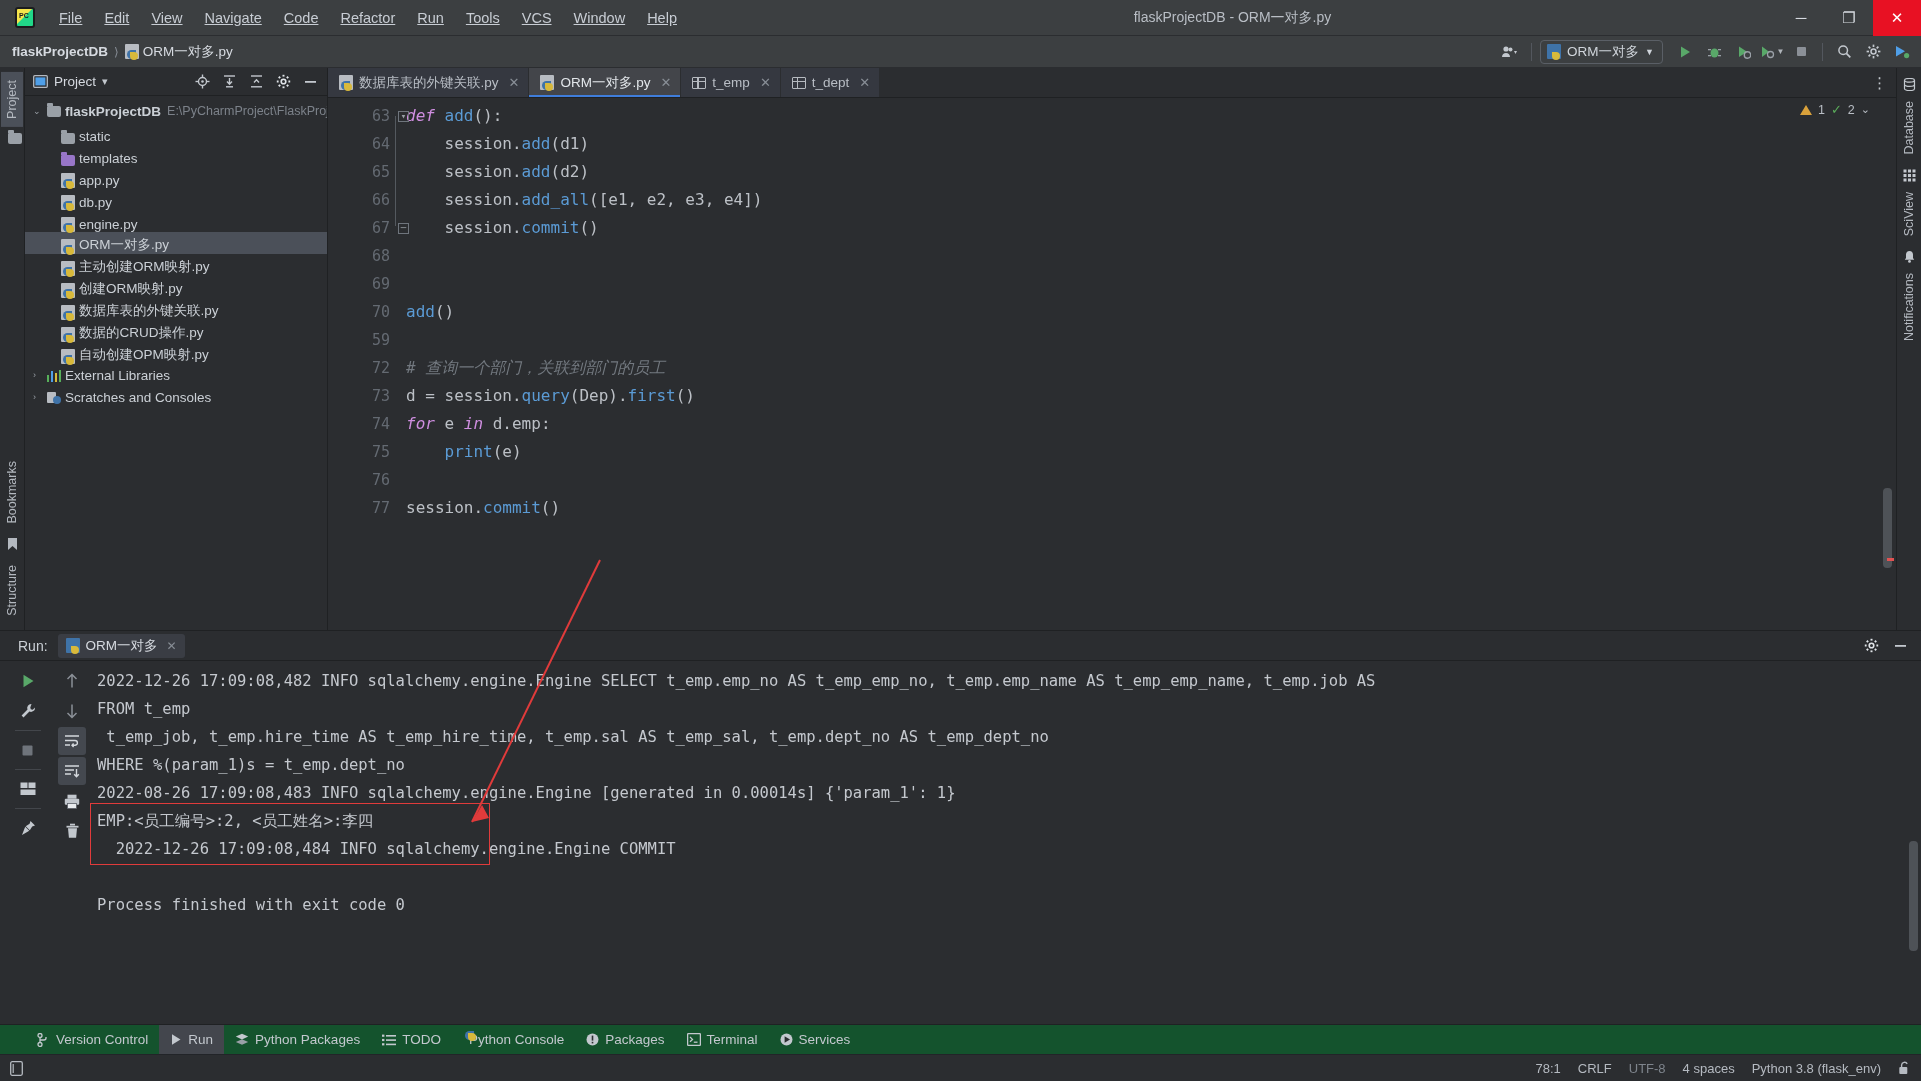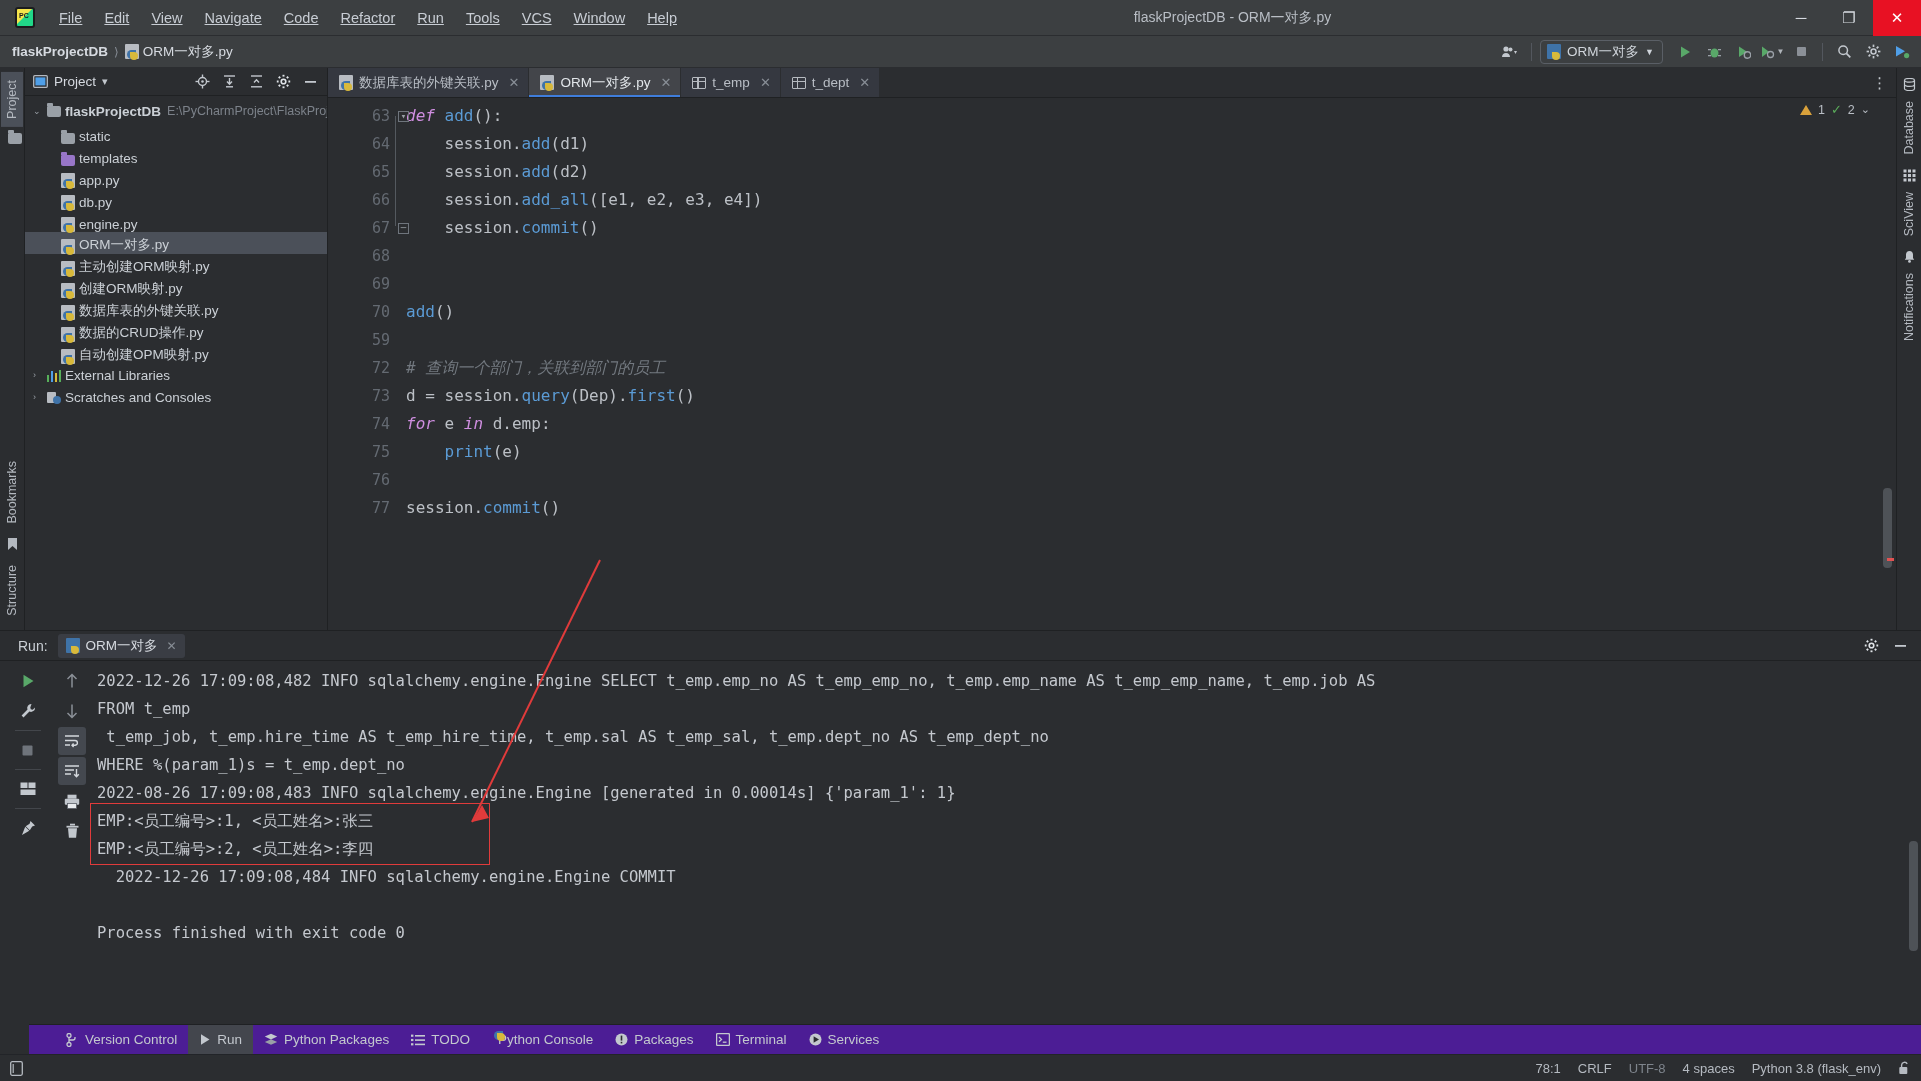--- a/index.html
+++ b/index.html
@@ -241,24 +241,23 @@
   .console .cl { height: 28px; white-space: pre; }
   .console-scroll { position: absolute; right: 3px; width: 9px; background: #4e5257; border-radius: 4px; }
 
   .redbox {
     position: absolute; border: 1.6px solid #e03b3b; pointer-events: none;
   }
   .annot-line { position: absolute; pointer-events: none; }
 
   
   .bottombar {
-    height: 30px; flex: 0 0 30px; background: #4c1d95;
+    height: 30px; flex: 0 0 30px; background: #14532d;
     display: flex; align-items: stretch; border-top: 1px solid #1f2123;
     padding-left: 26px;
-    margin-left: 29px;
   }
   .btab {
     display: flex; align-items: center; gap: 6px; padding: 0 11px;
     font-size: 13.5px; color: #c3c8ce; cursor: default; white-space: nowrap;
   }
   .btab.active { background: #43464d; }
 
   .statusbar {
     height: 27px; flex: 0 0 27px; background: #2b2d30;
     display: flex; align-items: center; padding: 0 10px 0 10px;
@@ -858,21 +857,20 @@
         </div>
       </div>
 
       <div class="console" id="console">
         <div class="console-scroll" style="top:180px;height:110px;"></div>
       <div class="cl">2022-12-26 17:09:08,482 INFO sqlalchemy.engine.Engine SELECT t_emp.emp_no AS t_emp_emp_no, t_emp.emp_name AS t_emp_emp_name, t_emp.job AS</div>
           <div class="cl">FROM t_emp</div>
           <div class="cl"> t_emp_job, t_emp.hire_time AS t_emp_hire_time, t_emp.sal AS t_emp_sal, t_emp.dept_no AS t_emp_dept_no</div>
           <div class="cl">WHERE %(param_1)s = t_emp.dept_no</div>
           <div class="cl">2022-08-26 17:09:08,483 INFO sqlalchemy.engine.Engine [generated in 0.00014s] {'param_1': 1}</div>
-          <div class="cl">EMP:&lt;员工编号&gt;:1, &lt;员工姓名&gt;:张三</div>
           <div class="cl">EMP:&lt;员工编号&gt;:2, &lt;员工姓名&gt;:李四</div>
           <div class="cl">  2022-12-26 17:09:08,484 INFO sqlalchemy.engine.Engine COMMIT</div>
           <div class="cl">&nbsp;</div>
           <div class="cl">Process finished with exit code 0</div>
           <div class="redbox" style="border-color: rgb(224, 59, 59); left: 1px; top: 142px; width: 400px; height: 62px;"></div>
         </div>
     </div>
   </div>
 
   <div class="bottombar" id="bottombar">

